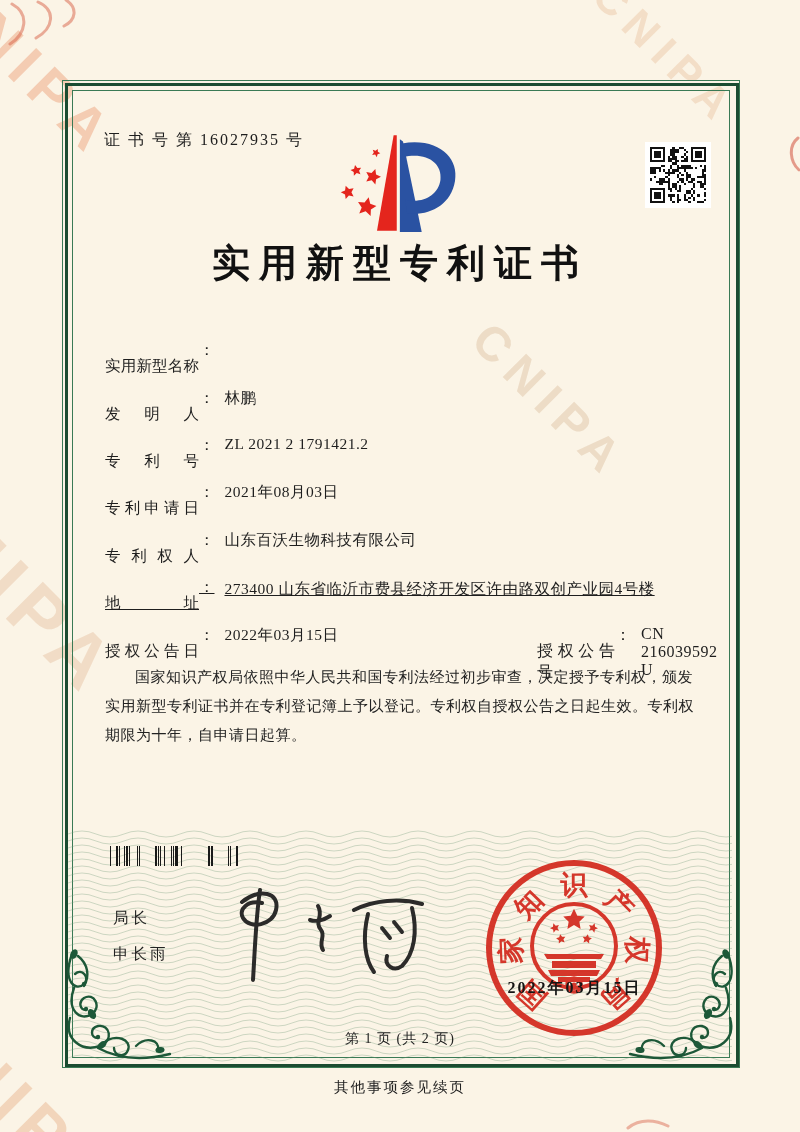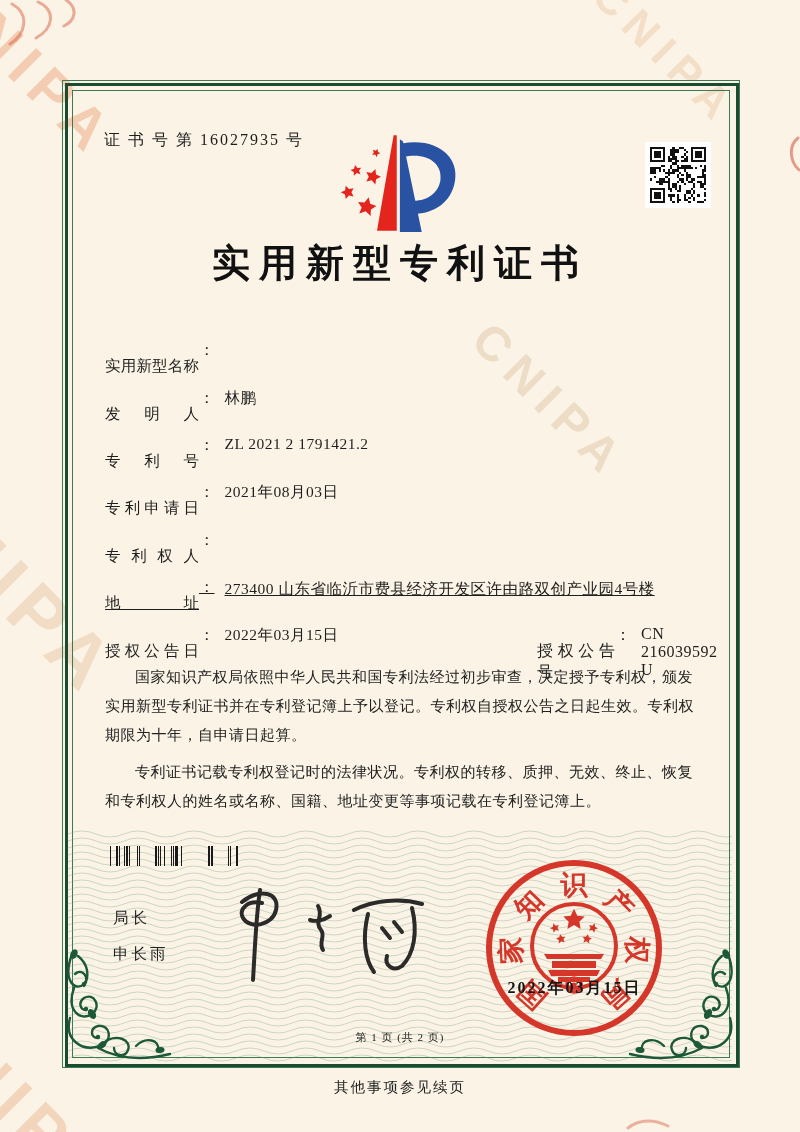--- a/index.html
+++ b/index.html
@@ -51,21 +51,21 @@
   
   .barcode{left:110px;top:846px;width:212px;height:20px;display:flex;align-items:stretch;}
   .barcode span{display:block;height:100%;}
   .officer{left:113px;top:900px;font-size:15.5px;line-height:36px;letter-spacing:3px;color:#222;}
   .sig{left:222px;top:876px;}
   .sealwrap{left:484px;top:858px;}
   .sealdate{
     left:492px;top:978px;width:165px;text-align:center;font-size:16px;
     letter-spacing:2px;color:#151515;font-weight:600;
   }
-  .pageno{left:0;top:1030px;width:800px;text-align:center;font-size:11px;letter-spacing:1px;color:#222;}
+  .pageno{left:0;top:1030px;width:800px;text-align:center;font-size:14px;letter-spacing:1px;color:#222;}
   .footnote{left:0;top:1078px;width:800px;text-align:center;font-size:14.5px;letter-spacing:2px;color:#222;}
   .ornament{pointer-events:none;}
 </style>
 </head>
 <body>
 
 <span class="wm wm1">CNIPA</span>
 <span class="wm wm2">CNIPA</span>
 <span class="wm wm3">CNIPA</span>
 <span class="wm wm4">CNIPA</span>
@@ -392,40 +392,40 @@
   <span class="val">ZL 2021 2 1791421.2</span>
 </div>
 <div class="row" style="top:482px;">
   <span class="lbl">专利申请日</span>
     <span class="colon">：</span>
   <span class="val">2021年08月03日</span>
 </div>
 <div class="row" style="top:530px;">
   <span class="lbl">专利权人</span>
     <span class="colon">：</span>
+  <span class="val">山东百沃生物科技有限公司</span>
 </div>
 <div class="row" style="top:577px;text-decoration:underline;">
   <span class="lbl">地址</span>
     <span class="colon">：</span>
   <span class="val val-wrap">273400 山东省临沂市费县经济开发区许由路双创产业园4号楼</span>
 </div>
 <div class="row" style="top:625px;width:600px;">
   <span class="lbl">授权公告日</span>
     <span class="colon">：</span>
   <span class="val">2022年03月15日</span>
   <span class="grant2">
     <span class="lbl">授权公告号</span>
       <span class="colon">：</span>
     <span class="val">CN 216039592 U</span>
   </span>
 </div>
 
 <div class="abs paras">
   <p>国家知识产权局依照中华人民共和国专利法经过初步审查，决定授予专利权，颁发实用新型专利证书并在专利登记簿上予以登记。专利权自授权公告之日起生效。专利权期限为十年，自申请日起算。</p>
-  <p>专利证书记载专利权登记时的法律状况。专利权的转移、质押、无效、终止、恢复和专利权人的姓名或名称、国籍、地址变更等事项记载在专利登记簿上。</p>
 </div>
 
 <div id="barcode" class="abs barcode">
     <span style="width: 1px; background: rgb(26, 26, 26); margin-right: 1px;"></span>
     <span style="width: 3px; background: transparent; margin-right: 1px;"></span>
     <span style="width: 2px; background: rgb(26, 26, 26); margin-right: 1px;"></span>
     <span style="width: 1px; background: rgb(26, 26, 26); margin-right: 1px;"></span>
     <span style="width: 2px; background: transparent; margin-right: 1px;"></span>
     <span style="width: 1px; background: rgb(26, 26, 26); margin-right: 1px;"></span>
     <span style="width: 2px; background: rgb(26, 26, 26); margin-right: 1px;"></span>

